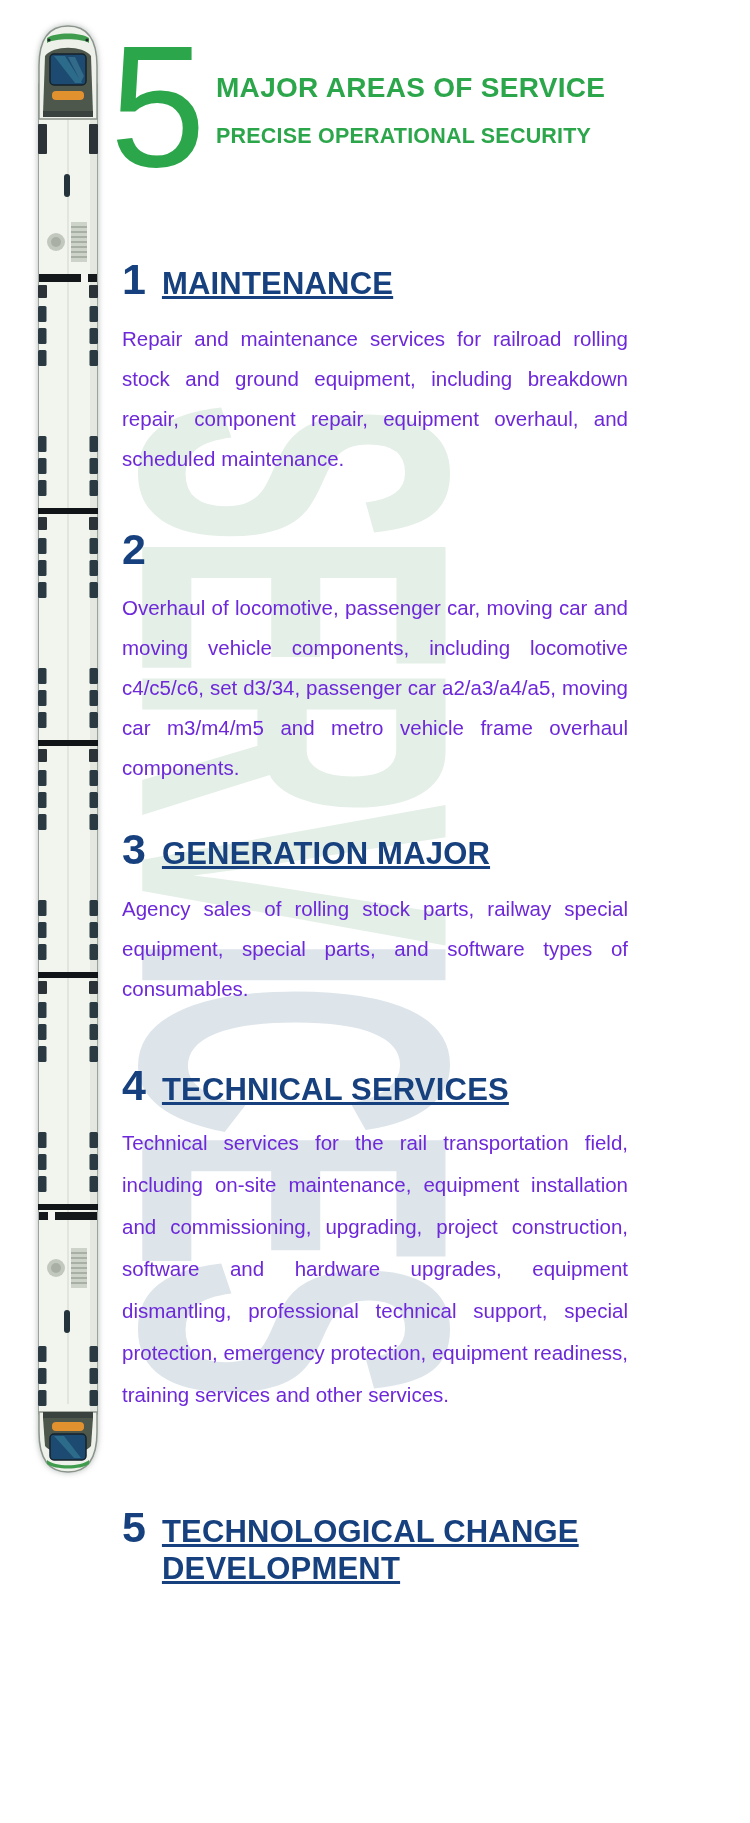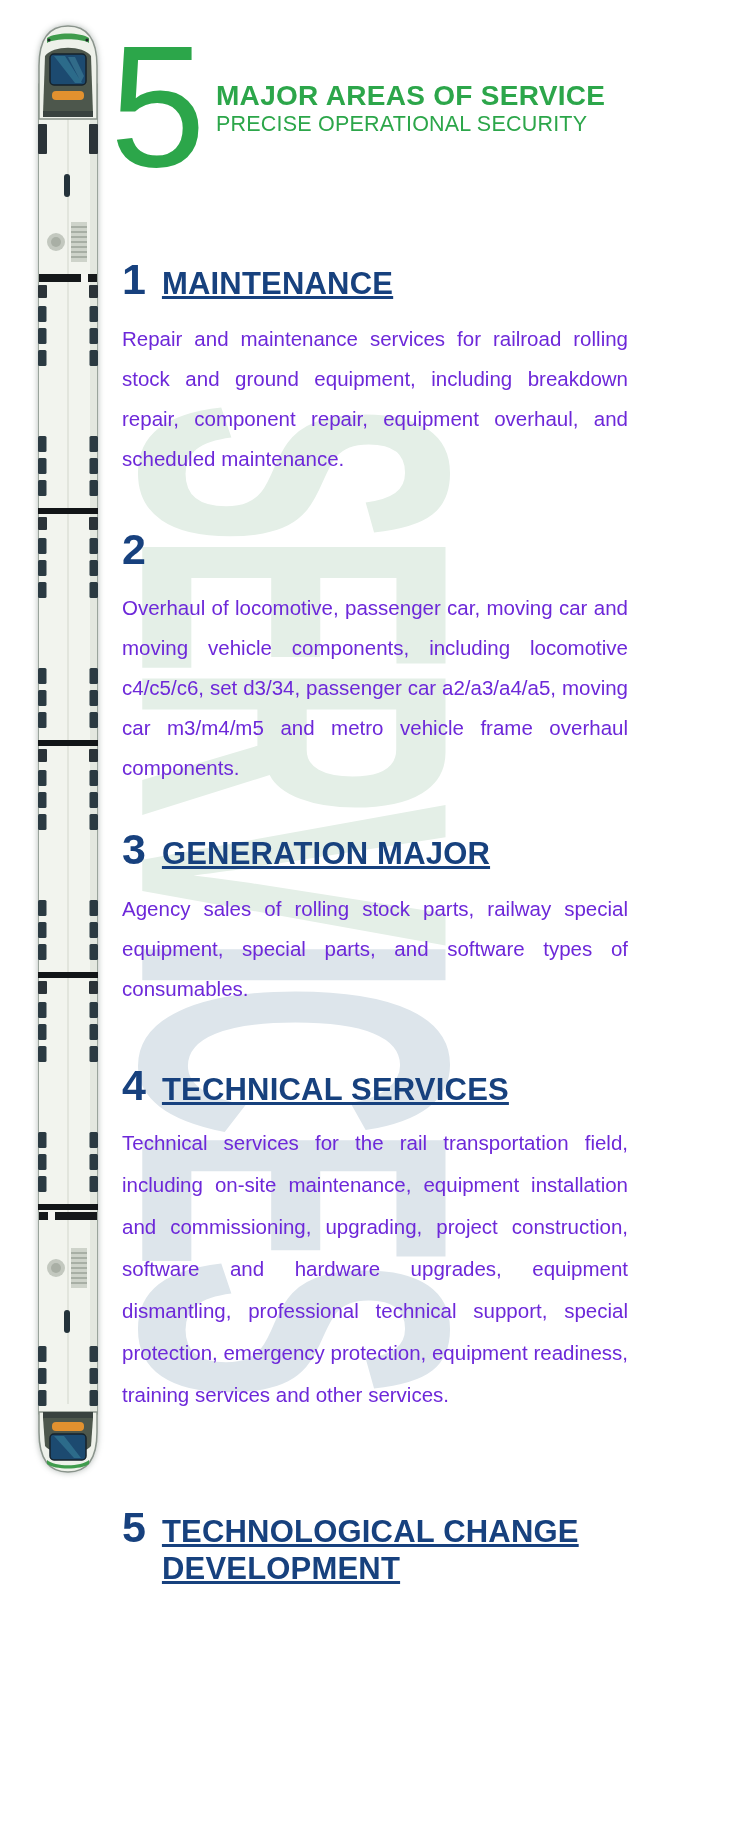--- a/index.html
+++ b/index.html
@@ -20,23 +20,23 @@
   .train{
     position:absolute;left:35px;top:24px;z-index:3;
     filter:drop-shadow(0 0 3px rgba(40,60,50,.35));
   }
   
   .hero{position:absolute;z-index:2;}
   .hero-number{
     position:absolute;left:110px;top:20px;font-size:172px;line-height:1;
     font-weight:400;color:#2ca64a;letter-spacing:-2px;
   }
-  .hero-titles{position:absolute;left:216px;top:80px;width:480px;}
+  .hero-titles{position:absolute;left:216px;top:72px;width:480px;}
   .hero-title{font-size:28px;font-weight:bold;color:#2ca64a;letter-spacing:.3px;}
-  .hero-subtitle{font-size:21.5px;font-weight:normal;color:#2ca64a;margin-top:0;letter-spacing:.2px;}
+  .hero-subtitle{font-size:21.5px;font-weight:bold;color:#2ca64a;margin-top:20px;letter-spacing:.2px;}
   
   .section{position:absolute;left:122px;width:506px;z-index:2;}
   .sec-head{display:flex;align-items:baseline;gap:16px;}
   .sec-num{font-size:43px;font-weight:bold;color:#17417e;line-height:1;}
   .sec-title{font-size:31px;font-weight:bold;color:#17417e;letter-spacing:.2px;line-height:1.2;text-decoration:underline;}
   .sec-body{
     margin-top:17px;font-size:20.5px;line-height:40px;color:#6d28d9;
     text-align:justify;
   }
   .s1{top:258px;}

